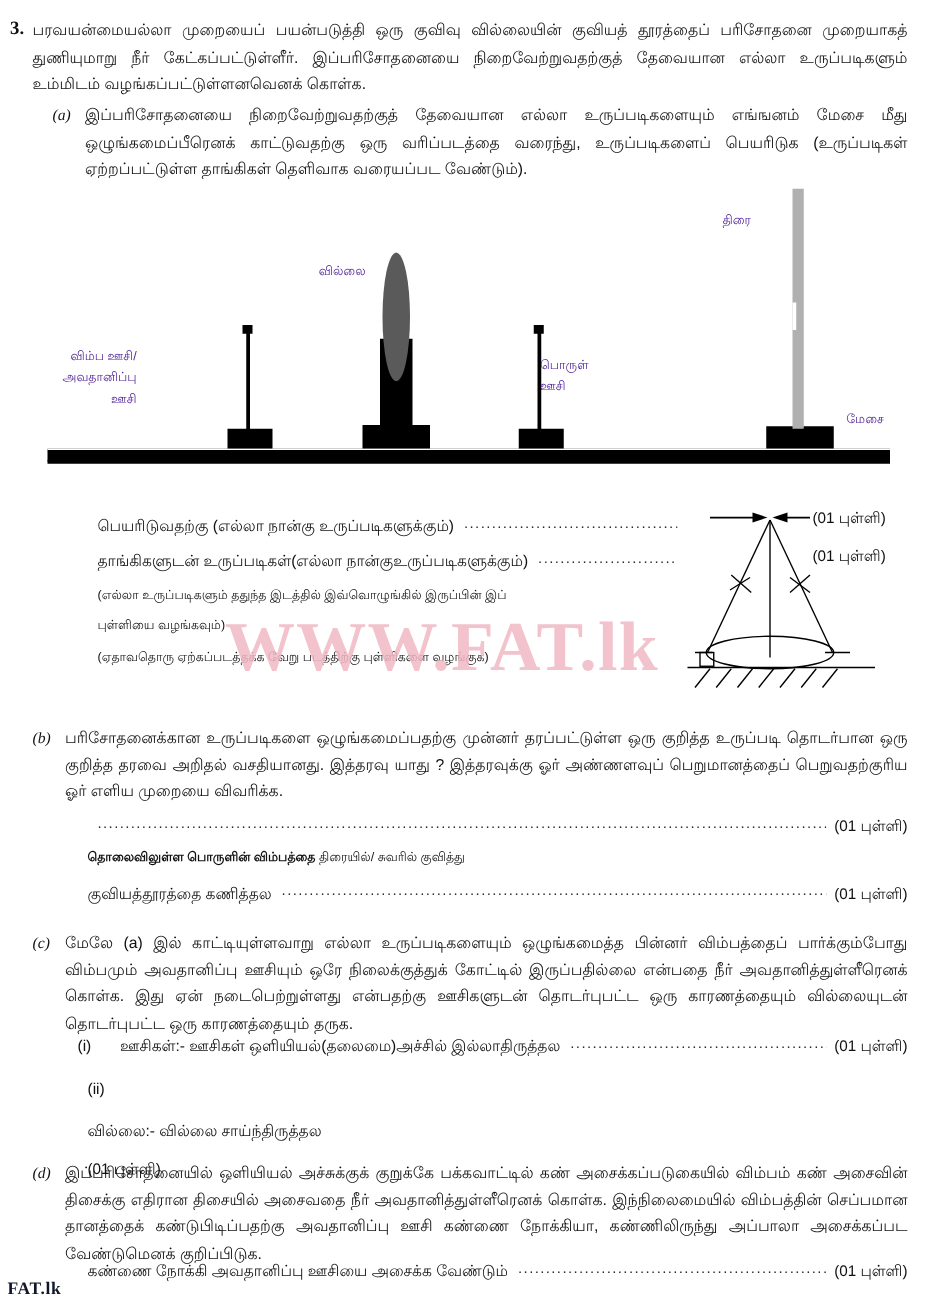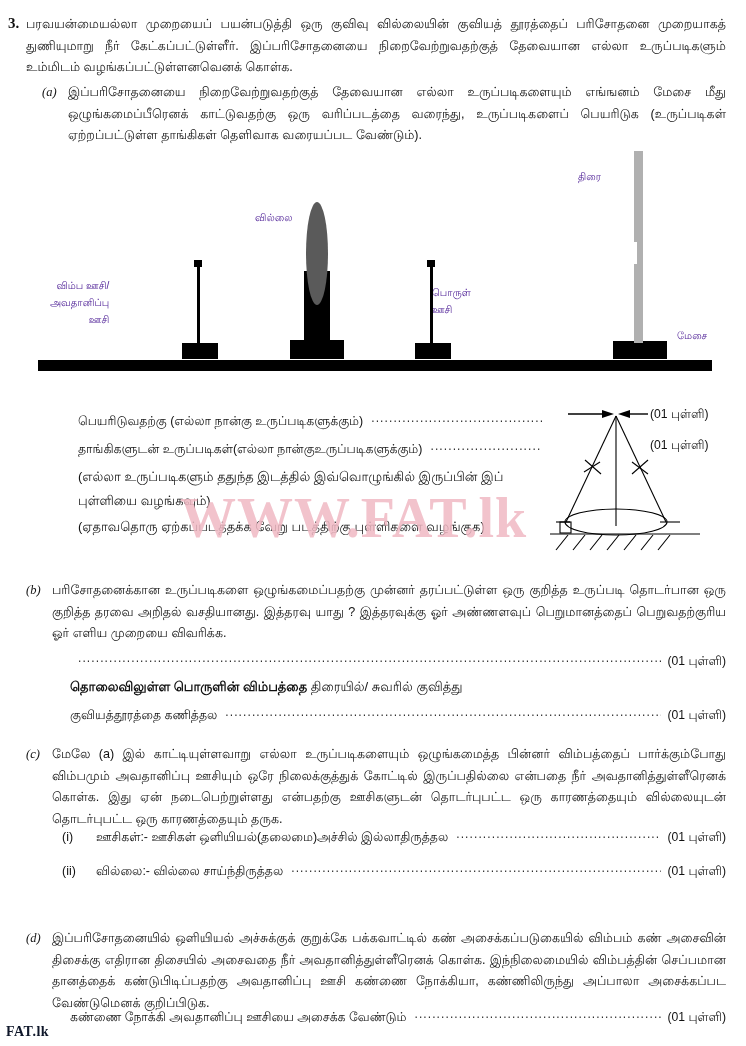--- a/index.html
+++ b/index.html
@@ -92,21 +92,21 @@
     color: #2a2a2a;
     white-space: nowrap;
   }
   .ansline .marks {
     flex: 0 0 auto;
     font-size: 12.2px;
   }
 
   .plainline {
     position: absolute;
-    font-size: 13px;
+    font-size: 10px;
     line-height: 18px;
     white-space: nowrap;
   }
   .plainline .bold { font-weight: bold; }
 
   
   .apparatus {
     position: absolute;
     left: 0;
     top: 140px;
@@ -337,21 +337,21 @@
     <span class="ptext">மேலே (a) இல் காட்டியுள்ளவாறு எல்லா உருப்படிகளையும் ஒழுங்கமைத்த பின்னர் விம்பத்தைப் பார்க்கும்போது விம்பமும் அவதானிப்பு ஊசியும் ஒரே நிலைக்குத்துக் கோட்டில் இருப்பதில்லை என்பதை நீர் அவதானித்துள்ளீரெனக் கொள்க. இது ஏன் நடைபெற்றுள்ளது என்பதற்கு ஊசிகளுடன் தொடர்புபட்ட ஒரு காரணத்தையும் வில்லையுடன் தொடர்புபட்ட ஒரு காரணத்தையும் தருக.</span>
   </div>
 
   <div class="ansline" style="left:62px; top:828px; width:664px;">
     <span class="rn" style="flex:0 0 34px;">(i)</span>
     <span class="atxt">ஊசிகள்:- ஊசிகள் ஒளியியல்(தலைமை)அச்சில் இல்லாதிருத்தல</span>
     <span class="dots"></span>
     <span class="marks">(01 புள்ளி)</span>
   </div>
 
-  <div class="ansline" style="left:62px; top:862px; width:664px;">
+  <div class="ansline" style="left:62px; top:862px; width:664px;flex-direction:column;">
     <span class="rn" style="flex:0 0 34px;">(ii)</span>
     <span class="atxt">வில்லை:- வில்லை சாய்ந்திருத்தல</span>
     <span class="dots"></span>
     <span class="marks">(01 புள்ளி)</span>
   </div>
 
   <div class="part" style="left:26px; top:928px; width:700px;">
     <span class="plabel">(d)</span>
     <span class="ptext">இப்பரிசோதனையில் ஒளியியல் அச்சுக்குக் குறுக்கே பக்கவாட்டில் கண் அசைக்கப்படுகையில் விம்பம் கண் அசைவின் திசைக்கு எதிரான திசையில் அசைவதை நீர் அவதானித்துள்ளீரெனக் கொள்க. இந்நிலைமையில் விம்பத்தின் செப்பமான தானத்தைக் கண்டுபிடிப்பதற்கு அவதானிப்பு ஊசி கண்ணை நோக்கியா, கண்ணிலிருந்து அப்பாலா அசைக்கப்பட வேண்டுமெனக் குறிப்பிடுக.</span>
   </div>

